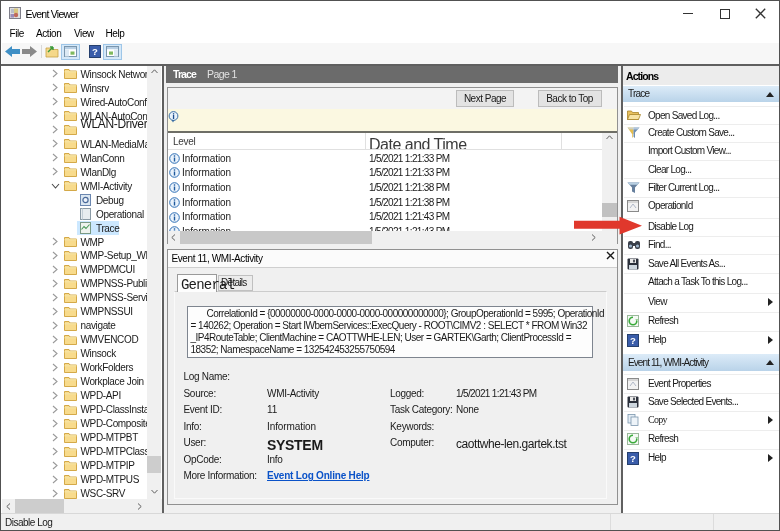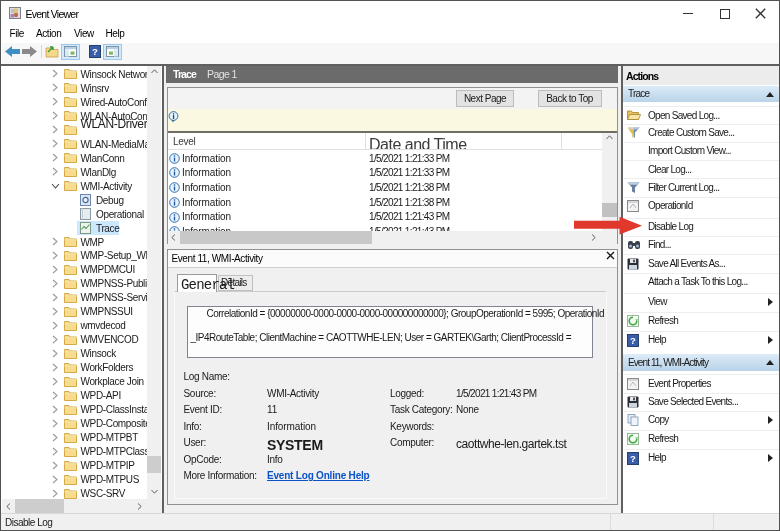--- a/index.html
+++ b/index.html
@@ -197,21 +197,21 @@
 <path d="M0.5 3.8 L12.5 3.8" stroke="#f4e4a6" stroke-width="1.2"></path>
 </svg>
 <div class="a txt" style="left:78.5px;top:241.8px;font-size:10px;letter-spacing:-0.35px">WMPNSSUI</div>
 <svg class="a" style="left:50px;top:255.3px" width="6" height="9" viewBox="0 0 6 9">
         <path d="M1 1 L5 4.5 L1 8" stroke="#9a9a9a" stroke-width="1.1" fill="none"></path>
       </svg>
 <svg class="a" style="left:62px;top:254.3px" width="13" height="11" viewBox="0 0 13 11">
 <path d="M0.5 1.5 L5 1.5 L6 3 L12.5 3 L12.5 10.5 L0.5 10.5 Z" fill="#f8db8c" stroke="#cfa23a" stroke-width="0.9"></path>
 <path d="M0.5 3.8 L12.5 3.8" stroke="#f4e4a6" stroke-width="1.2"></path>
 </svg>
-<div class="a txt" style="left:78.5px;top:255.7px;font-size:10px;letter-spacing:-0.35px">wmvdecod</div>
+<div class="a txt" style="left:78.5px;top:255.7px;font-size:10px;letter-spacing:-0.35px">navigate</div>
 <svg class="a" style="left:50px;top:269.3px" width="6" height="9" viewBox="0 0 6 9">
         <path d="M1 1 L5 4.5 L1 8" stroke="#9a9a9a" stroke-width="1.1" fill="none"></path>
       </svg>
 <svg class="a" style="left:62px;top:268.3px" width="13" height="11" viewBox="0 0 13 11">
 <path d="M0.5 1.5 L5 1.5 L6 3 L12.5 3 L12.5 10.5 L0.5 10.5 Z" fill="#f8db8c" stroke="#cfa23a" stroke-width="0.9"></path>
 <path d="M0.5 3.8 L12.5 3.8" stroke="#f4e4a6" stroke-width="1.2"></path>
 </svg>
 <div class="a txt" style="left:78.5px;top:269.7px;font-size:10px;letter-spacing:-0.35px">WMVENCOD</div>
 <svg class="a" style="left:50px;top:283.3px" width="6" height="9" viewBox="0 0 6 9">
         <path d="M1 1 L5 4.5 L1 8" stroke="#9a9a9a" stroke-width="1.1" fill="none"></path>
@@ -402,21 +402,23 @@
 <svg class="a" style="left:605px;top:250px" width="9" height="9" viewBox="0 0 9 9">
 <path d="M1 1 L8 8 M8 1 L1 8" stroke="#1a1a1a" stroke-width="1.4"></path>
     </svg>
 <div class="a" style="left:173px;top:290px;width:433px;height:208px;background:#f0f0f0;border:1.5px solid #fafafa;border-top:1px solid #cccccc"></div>
 <div class="a" style="left:217px;top:274px;width:35px;height:16px;background:#ececec;border:1px solid #c0c0c0"></div>
 <div class="a txt" style="left:220px;top:277.4px;font-size:10px;letter-spacing:-0.7px;color:#1a1a1a;font-weight:normal;">Details</div>
 <div class="a" style="left:175.5px;top:272.5px;width:40.5px;height:18px;background:#fdfdfd;border:1px solid #9a9a9a;border-bottom:none"></div>
 <div class="a txt" style="left:180px;top:277.4px;font-size:14px;letter-spacing:-0.8px;color:#1a1a1a;font-weight:normal;font-family:Liberation Mono, monospace;">General</div>
 <div class="a" style="left:185.5px;top:304.5px;width:406.5px;height:52px;background:#fdfdfd;border:1px solid #7e858f"></div>
 <div class="a txt" style="left:189.5px;top:307.9px;font-size:10px;letter-spacing:-0.5px;color:#1a1a1a;font-weight:normal;margin-left:16px;">CorrelationId = {00000000-0000-0000-0000-000000000000}; GroupOperationId = 5995; OperationId</div>
+<div class="a txt" style="left:189.5px;top:320.0px;font-size:10px;letter-spacing:-0.5px;color:#1a1a1a;font-weight:normal;">= 140262; Operation = Start IWbemServices::ExecQuery - ROOT\CIMV2 : SELECT * FROM Win32</div>
 <div class="a txt" style="left:189.5px;top:332.1px;font-size:10px;letter-spacing:-0.5px;color:#1a1a1a;font-weight:normal;">_IP4RouteTable; ClientMachine = CAOTTWHE-LEN; User = GARTEK\Garth; ClientProcessId =</div>
+<div class="a txt" style="left:189.5px;top:344.2px;font-size:10px;letter-spacing:-0.5px;color:#1a1a1a;font-weight:normal;">18352; NamespaceName = 132542453255750594</div>
 <div class="a txt" style="left:182.5px;top:371.0px;font-size:10px;letter-spacing:-0.3px;color:#1a1a1a;font-weight:normal;">Log Name:</div>
 <div class="a txt" style="left:182.5px;top:387.5px;font-size:10px;letter-spacing:-0.3px;color:#1a1a1a;font-weight:normal;">Source:</div>
 <div class="a txt" style="left:266px;top:387.5px;font-size:10px;letter-spacing:-0.3px;color:#1a1a1a;font-weight:normal;">WMI-Activity</div>
 <div class="a txt" style="left:389px;top:387.5px;font-size:10px;letter-spacing:-0.3px;color:#1a1a1a;font-weight:normal;">Logged:</div>
 <div class="a txt" style="left:455px;top:387.5px;font-size:10px;letter-spacing:-0.65px;color:#1a1a1a;font-weight:normal;">1/5/2021 1:21:43 PM</div>
 <div class="a txt" style="left:182.5px;top:404.0px;font-size:10px;letter-spacing:-0.3px;color:#1a1a1a;font-weight:normal;">Event ID:</div>
 <div class="a txt" style="left:266px;top:404.0px;font-size:10px;letter-spacing:-0.1px;color:#1a1a1a;font-weight:normal;">11</div>
 <div class="a txt" style="left:389px;top:404.0px;font-size:10px;letter-spacing:-0.3px;color:#1a1a1a;font-weight:normal;">Task Category:</div>
 <div class="a txt" style="left:455px;top:404.0px;font-size:10px;letter-spacing:-0.3px;color:#1a1a1a;font-weight:normal;">None</div>
 <div class="a txt" style="left:182.5px;top:421.1px;font-size:10px;letter-spacing:-0.3px;color:#1a1a1a;font-weight:normal;">Info:</div>
@@ -531,21 +533,21 @@
 <rect x="0.5" y="0.5" width="11" height="11" fill="#2a2f3a" rx="1"></rect>
 <rect x="3" y="1" width="6" height="4" fill="#e8e8e8"></rect>
 <rect x="6.2" y="1.6" width="1.6" height="2.8" fill="#2a2f3a"></rect>
 <rect x="2" y="7" width="8" height="4.5" fill="#cdd6de"></rect>
 </svg>
 <div class="a txt" style="left:647px;top:395.9px;font-size:10px;letter-spacing:-0.7px;color:#1a1a1a;font-weight:normal;">Save Selected Events...</div>
 <svg class="a" style="left:626px;top:413.0px" width="12" height="12" viewBox="0 0 12 12">
 <rect x="1" y="0.5" width="7" height="8.5" fill="#e4edf5" stroke="#7a96ad" stroke-width="0.8"></rect>
 <rect x="4" y="3" width="7" height="8.5" fill="#eef4f9" stroke="#7a96ad" stroke-width="0.8"></rect>
 </svg>
-<div class="a txt" style="left:647px;top:414.4px;font-size:10px;letter-spacing:-0.7px;color:#1a1a1a;font-weight:normal;">Copy</div>
+<div class="a txt" style="left:647px;top:414.4px;font-size:10px;letter-spacing:-0.7px;color:#1a1a1a;font-weight:normal;font-family:Liberation Serif, serif;">Copy</div>
 <svg class="a" style="left:767px;top:415.0px" width="5" height="8" viewBox="0 0 5 8">
       <path d="M0 0 L5 4 L0 8 Z" fill="#222"></path>
     </svg>
 <svg class="a" style="left:626px;top:432.0px" width="12" height="12" viewBox="0 0 12 12">
 <rect x="0.5" y="0.5" width="11" height="11" fill="#f5faf5" stroke="#9ab89a"></rect>
 <path d="M6 2.2 A3.8 3.8 0 1 0 9.8 6" stroke="#3aaa3a" stroke-width="1.6" fill="none"></path>
 <path d="M9.8 6 L8.3 4.4 L11.2 4.4 Z" fill="#3aaa3a"></path>
 </svg>
 <div class="a txt" style="left:647px;top:433.4px;font-size:10px;letter-spacing:-0.7px;color:#1a1a1a;font-weight:normal;">Refresh</div>
 <svg class="a" style="left:626px;top:451.0px" width="12" height="13" viewBox="0 0 12 13">

